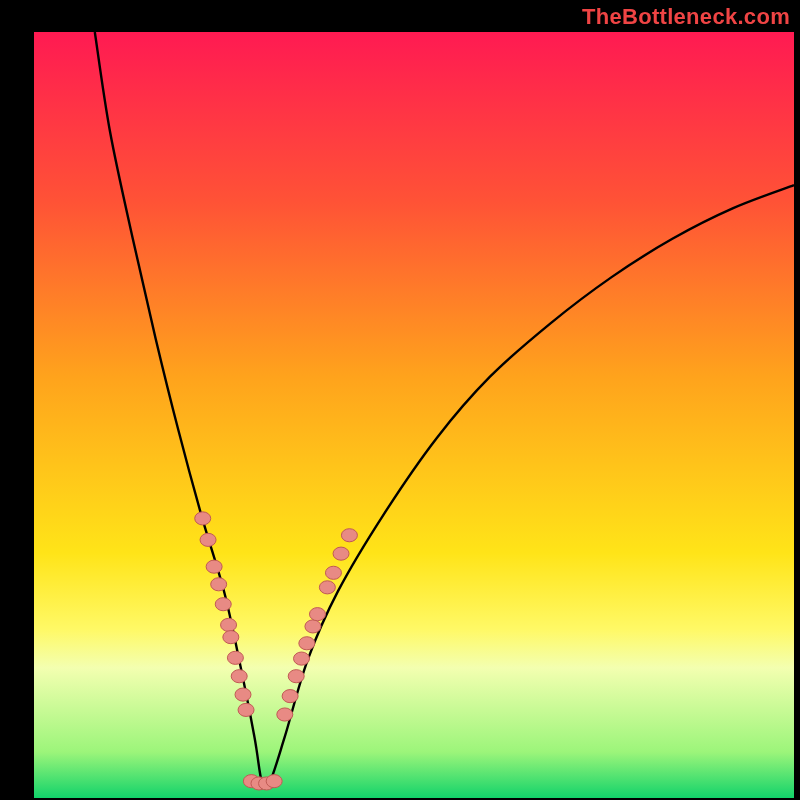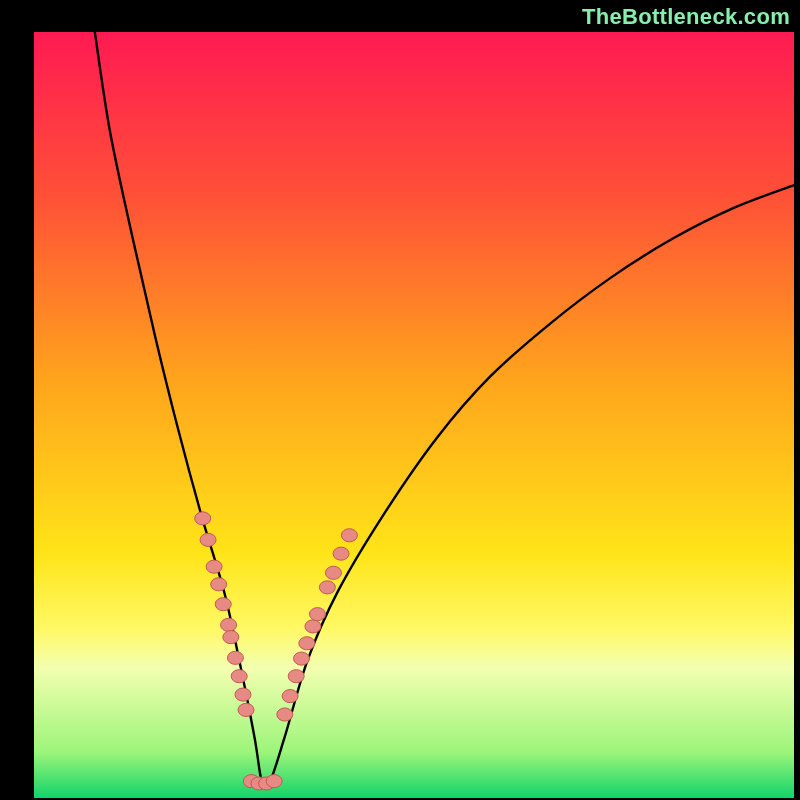--- a/index.html
+++ b/index.html
@@ -14,21 +14,21 @@
   .stage {
     position: relative;
     width: 800px;
     height: 800px;
     background: #000;
   }
   .watermark {
     position: absolute;
     top: 4px;
     right: 10px;
-    color: #86efac;
+    color: #ef4444;
     font-size: 22px;
     font-weight: 600;
     letter-spacing: 0.3px;
     z-index: 5;
     text-align: right;
   }
   svg {
     position: absolute;
     top: 0;
     left: 0;

